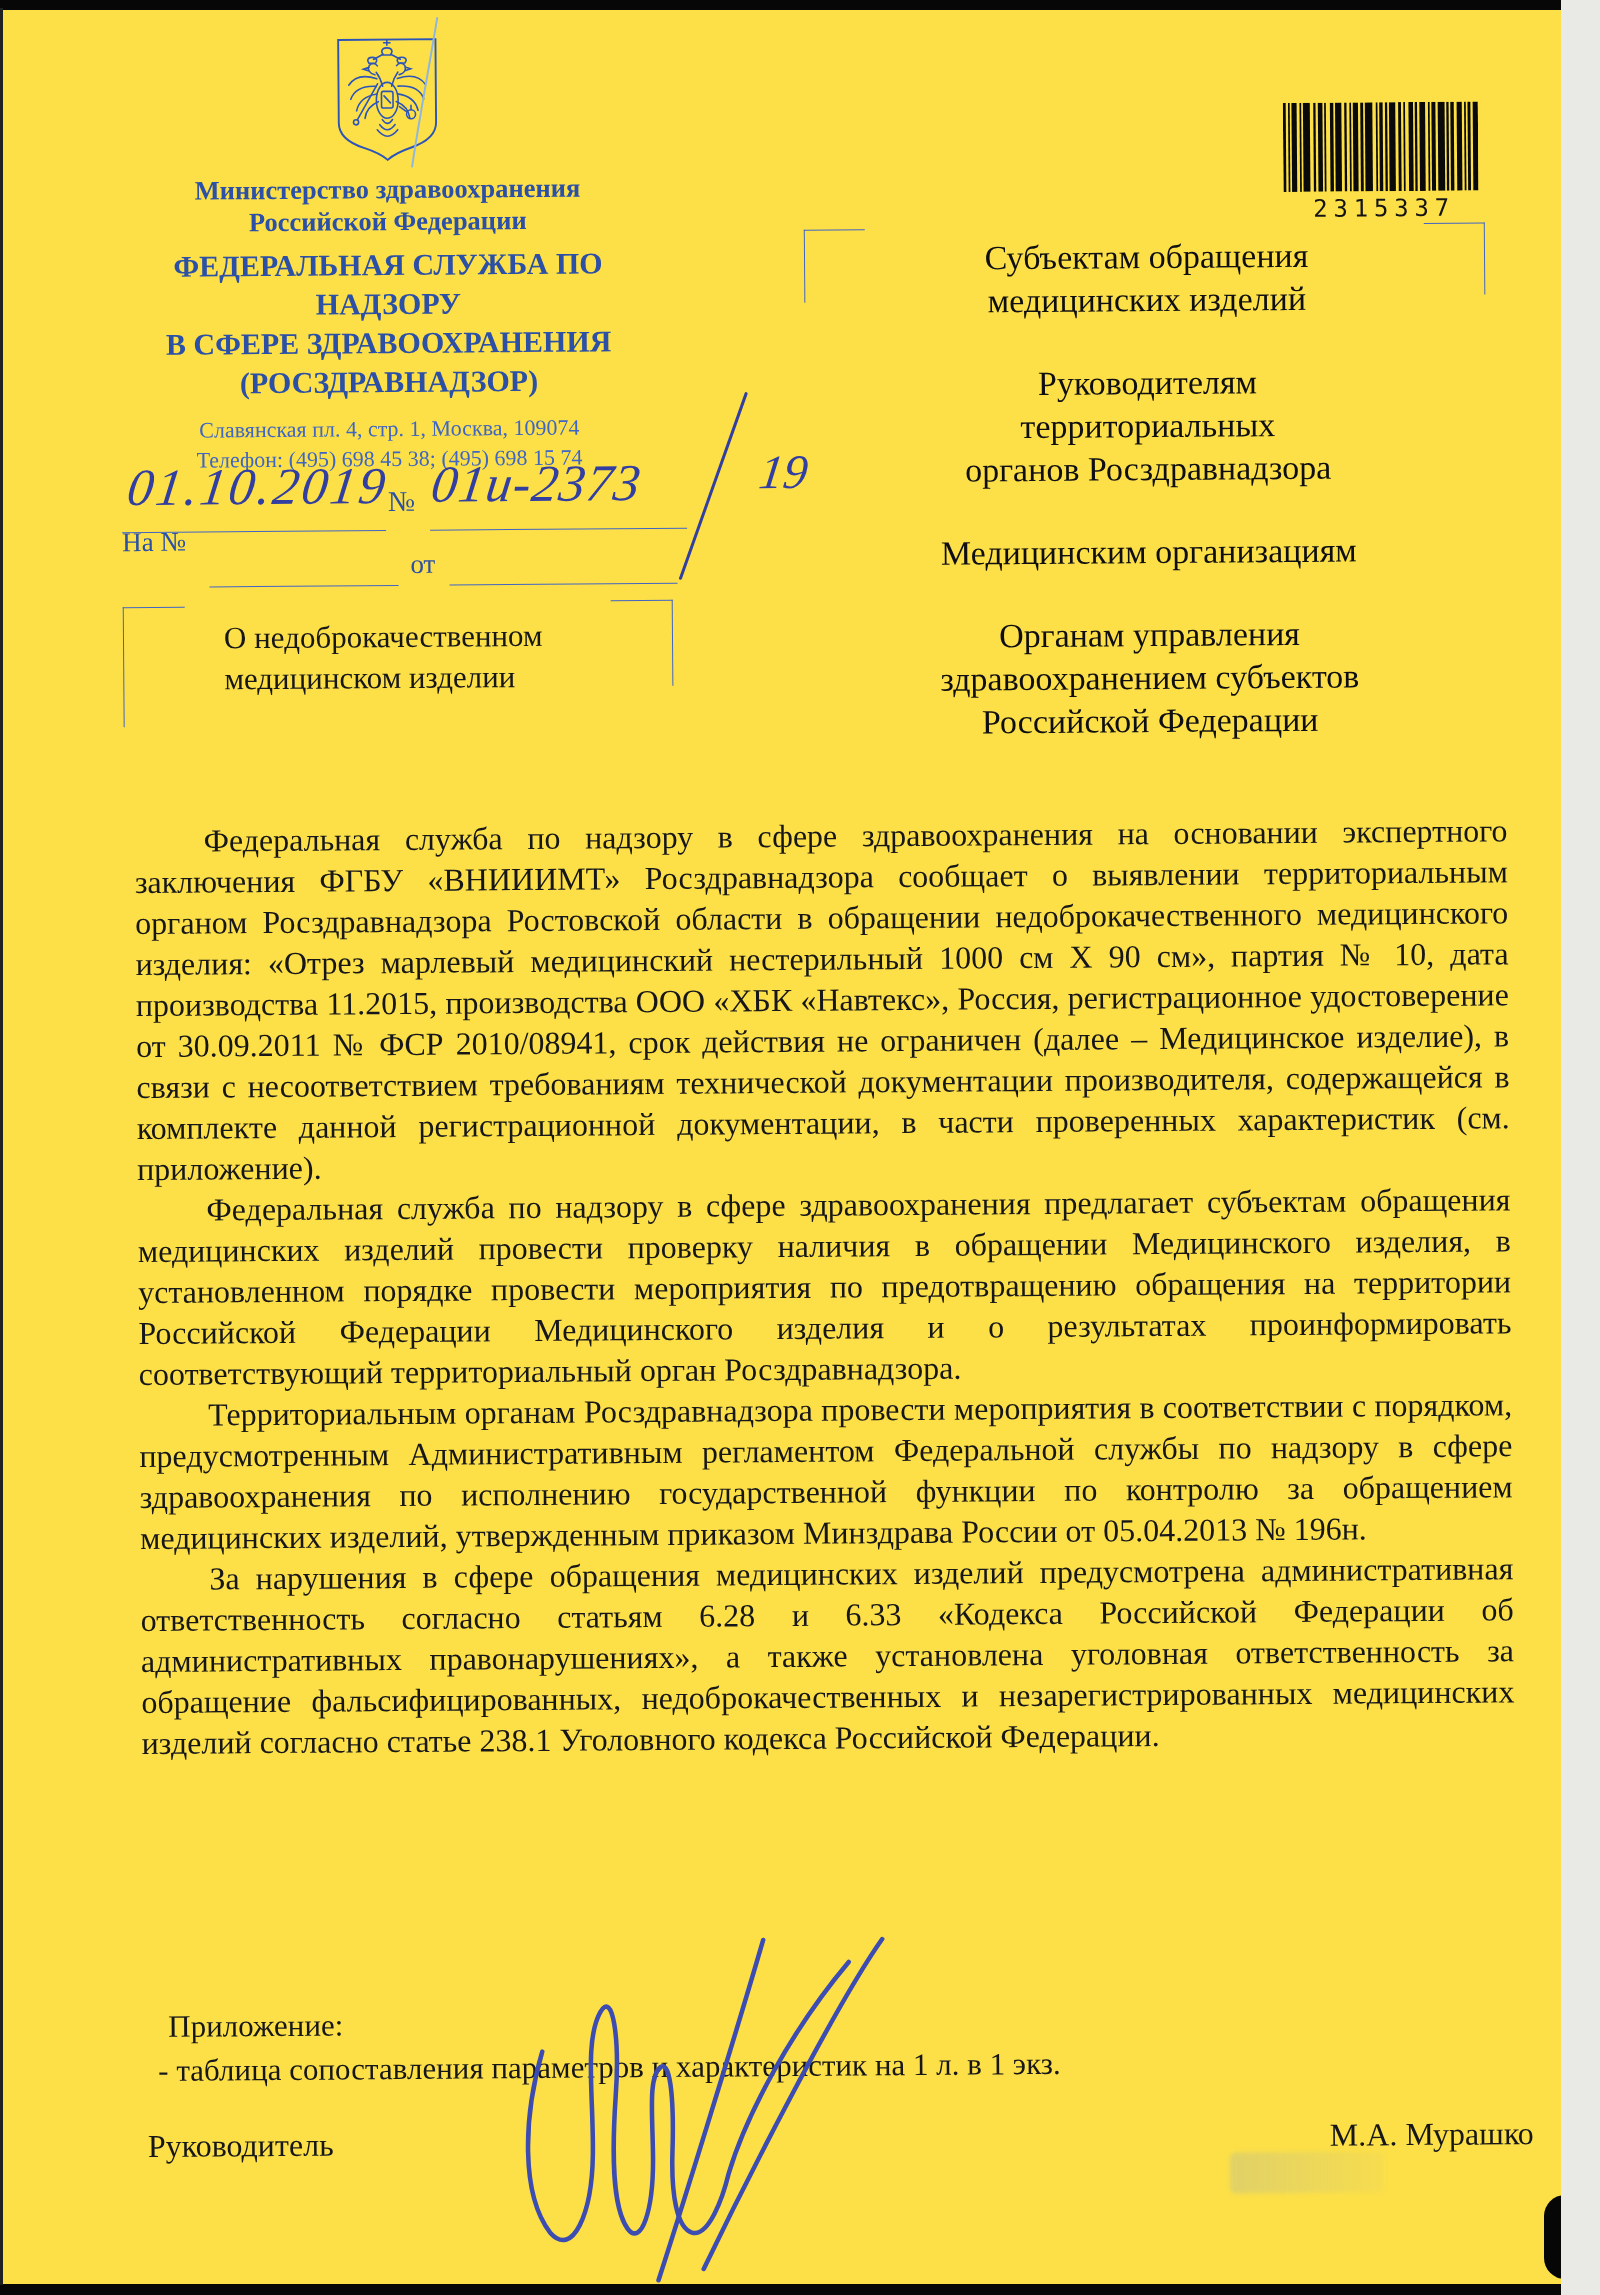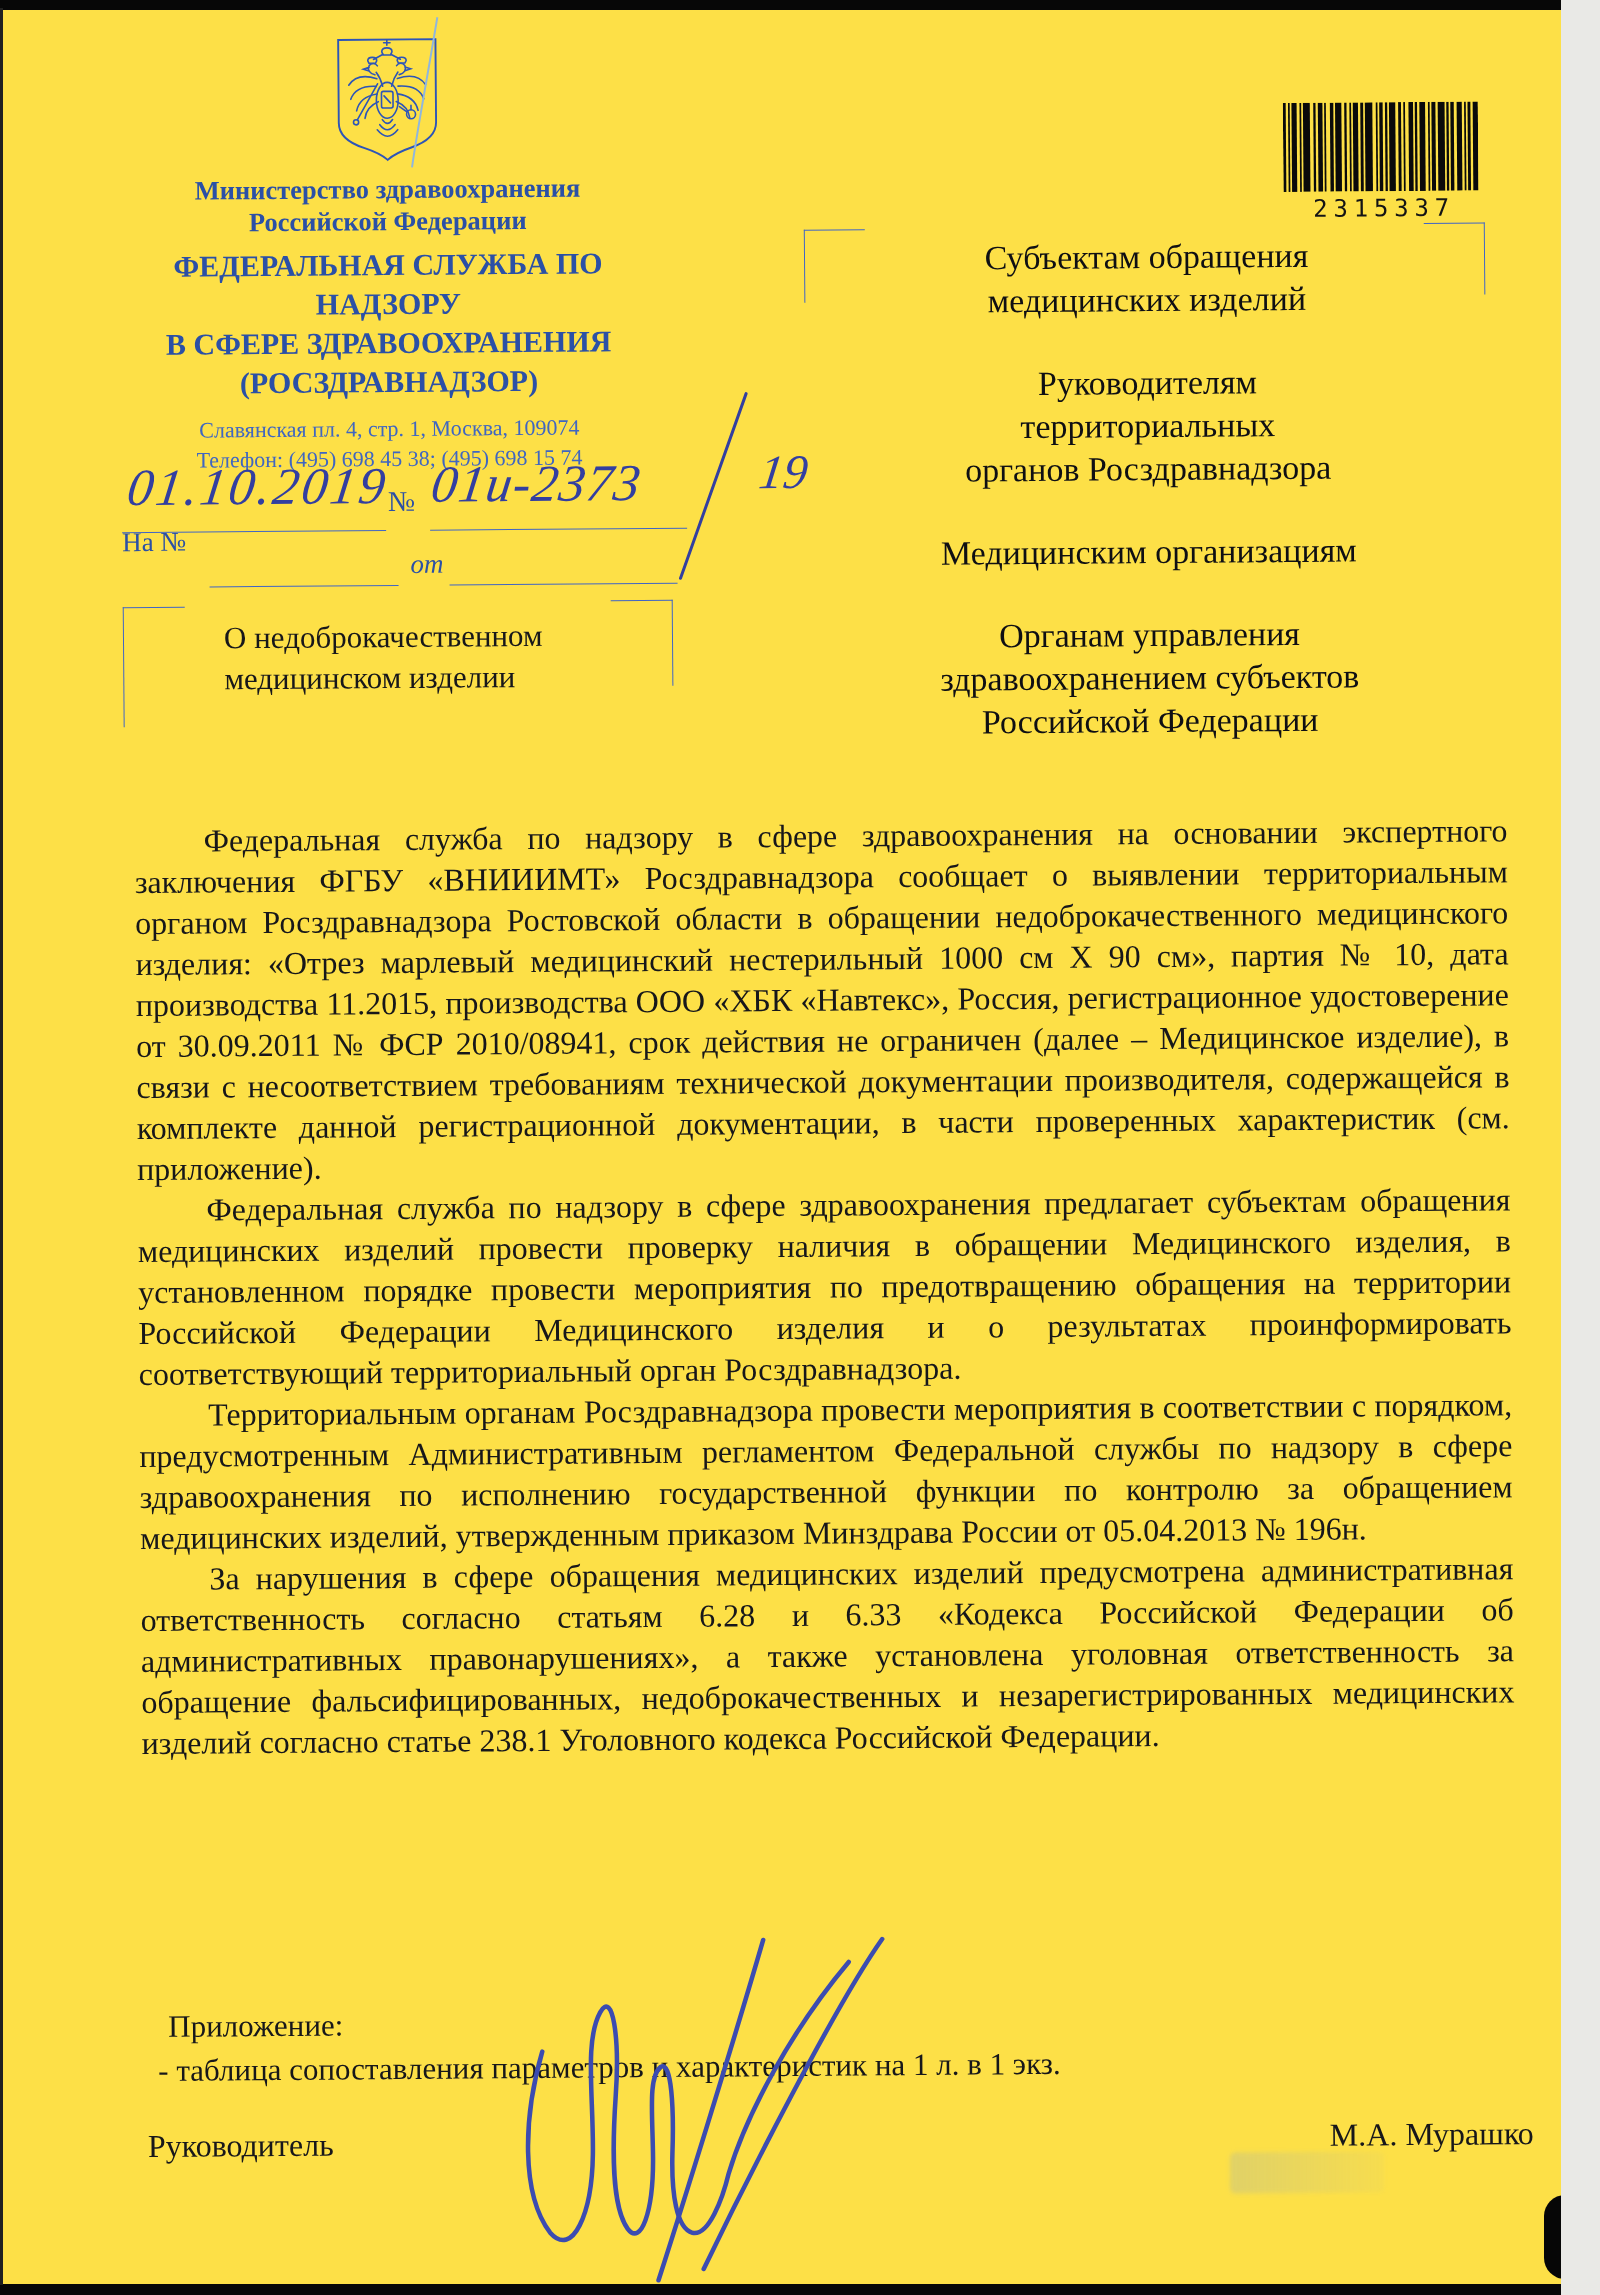--- a/index.html
+++ b/index.html
@@ -49,21 +49,21 @@
   #hand-date   { position:absolute; left:133px; top:453px; font-size:52px; letter-spacing:2.6px; }
   #hand-num    { position:absolute; left:437px; top:452px; font-size:52px; letter-spacing:1.3px; }
   #hand-suffix { position:absolute; left:765px; top:444px; font-size:48px; }
   #hand-slash  { position:absolute; left:717px; top:386px; width:3.2px; height:199px;
                  background:#333fa0; transform:rotate(20deg); border-radius:1.9px; }
   #num-sign  { position:absolute; left:393px; top:483px; font-size:28.5px; color:#2b50a6; }
   .form-line { position:absolute; border-top:1.9px solid #4065c6; }
   #date-line { left:127px; top:527px; width:264px; }
   #num-line  { left:435px; top:527px; width:257px; }
   #na-label  { position:absolute; left:127px; top:522px; font-size:27px; color:#2b50a6; }
-  #ot-label  { position:absolute; left:415px; top:546px; font-size:27px; color:#2b50a6;font-style:italic; }
+  #ot-label  { position:absolute; left:415px; top:546px; font-size:27px; color:#2b50a6; }
   #na-line1  { left:214px; top:582px; width:189px; }
   #na-line2  { left:454px; top:582px; width:228px; }
 
   
   .subject { position:absolute; left:228px; top:613px; font-size:31px; line-height:41px; color:#17171a; }
 
   
   .body-text { position:absolute; left:137px; top:816px; width:1373px;
     font-size:32px; line-height:41px; text-align:justify; color:#17171a; }
   .body-text p { margin:0; text-indent:69px; }

